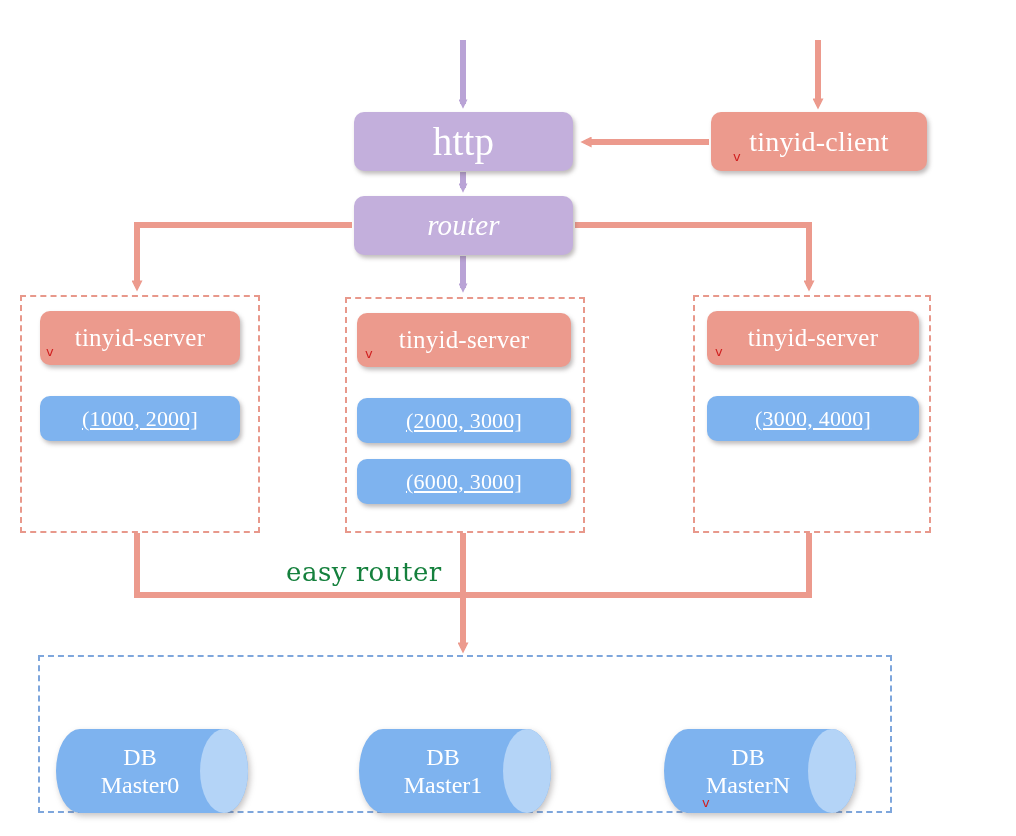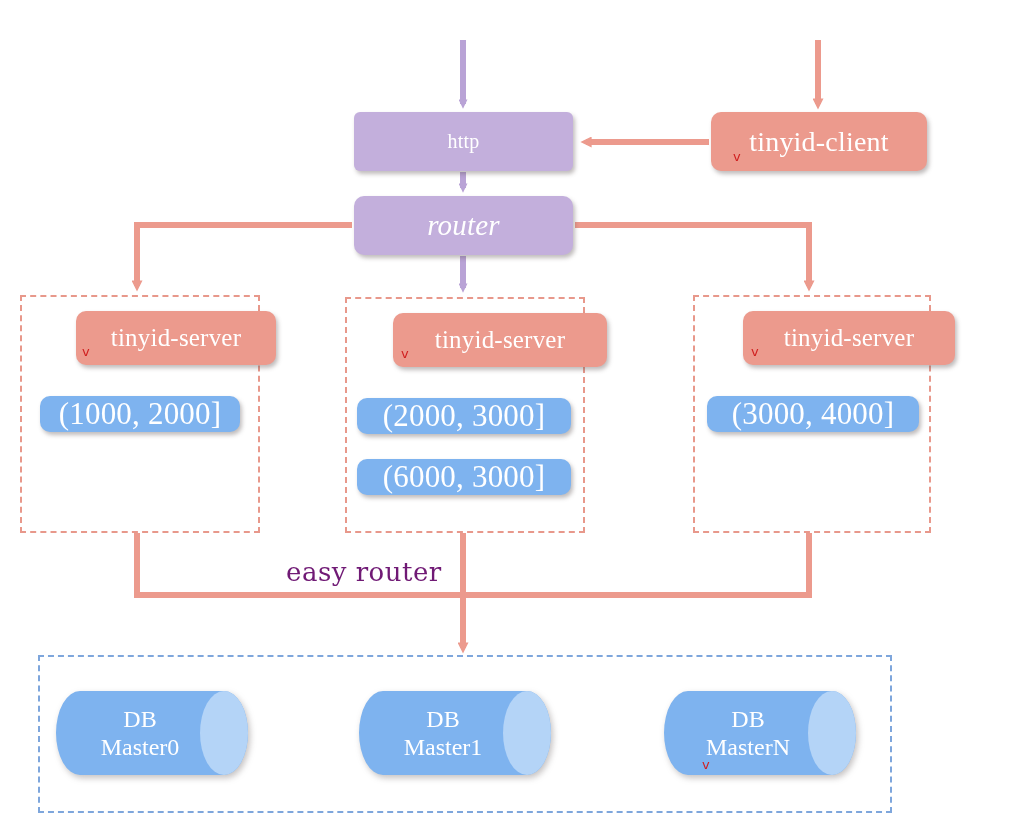--- a/index.html
+++ b/index.html
@@ -37,21 +37,21 @@
     color: #ffffff;
     text-align: center;
     letter-spacing: .2px;
     box-shadow: 2px 3px 4px rgba(90,80,80,.38);
     font-family: "Liberation Serif", "DejaVu Serif", serif;
   }
   .node.purple { background: #c3afdc; }
   .node.salmon { background: #ec9a8d; }
   .node.blue   { background: #7eb3ef; }
 
-  .node-http   { left: 354px; top: 112px; width: 219px; height: 59px; font-size: 20px; border-radius: 6px; }
+  .node-http   { left: 354px; top: 112px; width: 219px; height: 59px; font-size: 39px; }
   .node-router { left: 354px; top: 196px; width: 219px; height: 59px; font-size: 29px; font-style: italic; }
   .node-client { left: 711px; top: 112px; width: 216px; height: 59px; font-size: 28px; }
 
   
   .group {
     position: absolute;
     box-sizing: border-box;
     border: 2px dashed #e8988b;
     background: transparent;
   }
@@ -59,31 +59,31 @@
   .group-1 { left: 345px; top: 297px; width: 240px; height: 236px; }
   .group-2 { left: 693px; top: 295px; width: 238px; height: 238px; }
 
   .srv-head {
     position: absolute;
     left: 18px;
     top: 14px;
     width: 200px;
     height: 54px;
     font-size: 25px;
-    margin-left: 36px;
   }
   .group-1 .srv-head { left: 10px; width: 214px; }
   .group-2 .srv-head { left: 12px; width: 212px; }
 
   .range {
     position: absolute;
     left: 18px;
     width: 200px;
-    height: 36px;
-    font-size: 31px;
+    height: 45px;
+    font-size: 22px;
+    text-decoration: underline;
   }
   .group-1 .range { left: 10px; width: 214px; }
   .group-2 .range { left: 12px; width: 212px; align-items: center; }
   .range-0 { top: 99px; }
   .range-1 { top: 160px; }
 
   
   .spell {
     position: absolute;
     color: #d02020;
@@ -92,40 +92,40 @@
     font-family: "DejaVu Sans", sans-serif;
     pointer-events: none;
   }
 
   
   .easy-label {
     position: absolute;
     left: 286px;
     top: 557px;
     font-size: 26px;
-    color: #701a75;
+    color: #15803d;
     font-family: "DejaVu Serif", "Liberation Serif", serif;
     letter-spacing: .5px;
     white-space: nowrap;
     text-align: center;
   }
 
   
   .db-group {
     position: absolute;
     left: 38px;
     top: 655px;
     width: 854px;
     height: 158px;
     box-sizing: border-box;
     border: 2px dashed #7ea6dc;
   }
   .cylinder {
     position: absolute;
-    top: 685px;
+    top: 723px;
     width: 192px;
     height: 96px;
     filter: drop-shadow(2px 3px 3px rgba(90,80,80,.35));
     text-align: right;
   }
   .cyl-0 { left: 56px; }
   .cyl-1 { left: 359px; }
   .cyl-2 { left: 664px; }
   .cyl-label {
     position: absolute;

